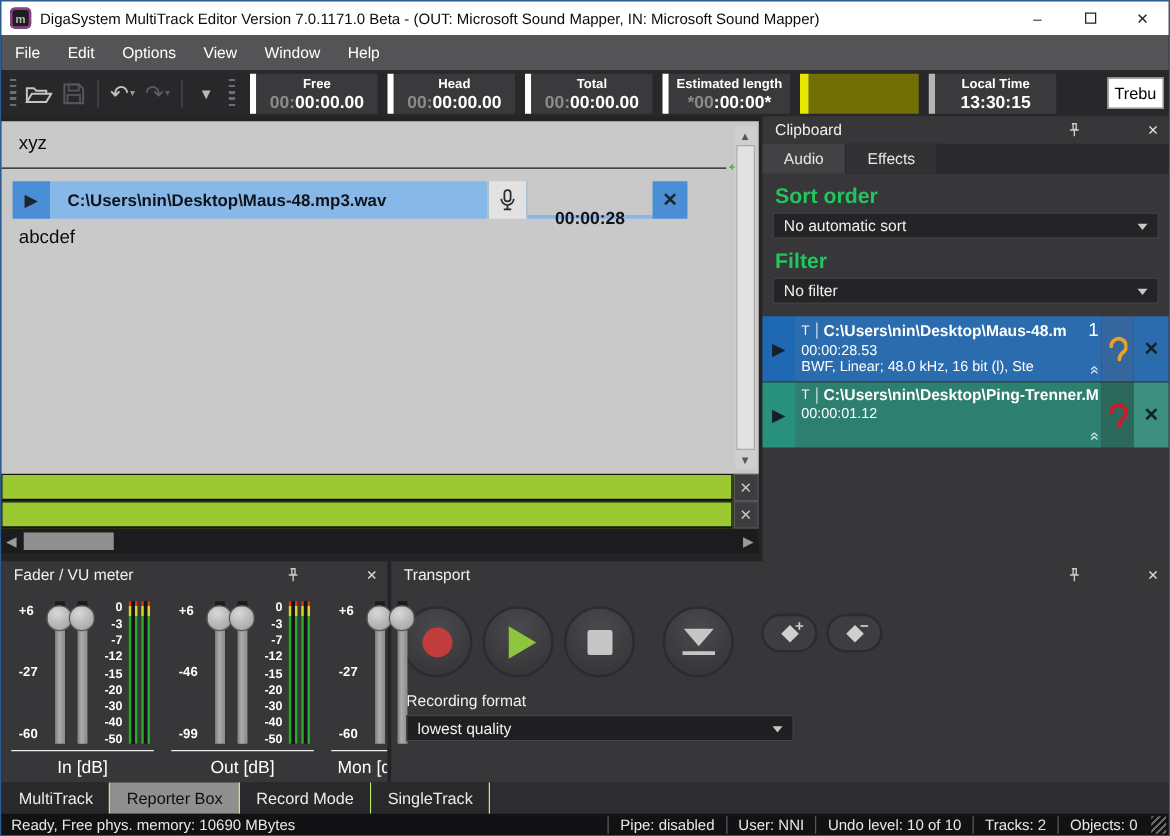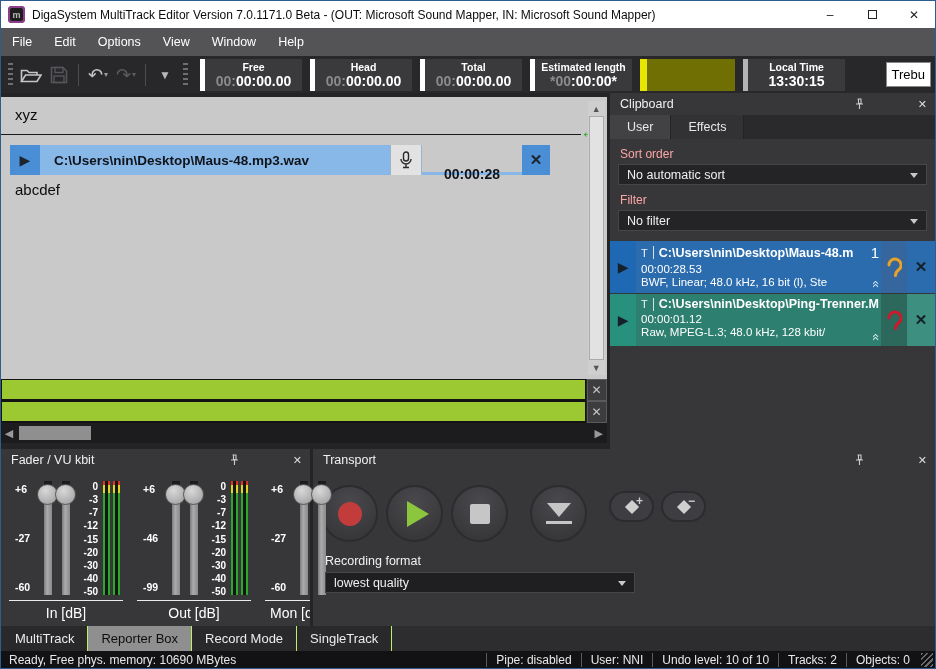--- a/index.html
+++ b/index.html
@@ -77,21 +77,21 @@
   .main-divider{width:4px;background:#242426;}
   
   .clipboard{flex:1;background:#37373a;display:flex;flex-direction:column;}
   .panel-head{height:22px;display:flex;align-items:center;padding:0 8px 0 10px;flex:0 0 auto;gap:44px;}
   .panel-title{font-size:12.5px;color:#f0f0f0;flex:1;}
   .pin-icon{margin-right:10px;display:flex;}
   .panel-x{color:#ddd;font-size:11px;}
   .clip-tabs{height:24px;background:#2a2a2c;display:flex;flex:0 0 auto;}
   .clip-tab{padding:0 17px;line-height:24px;font-size:12.5px;color:#e8e8e8;background:#323235;border-right:1px solid #242426;}
   .clip-tab.active{background:#424245;}
-  .clip-label{font-size:12px;color:#fca5a5;margin:8px 10px 3px;}
+  .clip-label{font-size:17px;color:#22c55e;margin:8px 10px 3px;font-weight:bold;}
   .dropdown{height:21px;margin:0 8px;background:#242427;border:1px solid #45454a;display:flex;
     align-items:center;padding:0 8px;font-size:12.5px;color:#f0f0f0;position:relative;flex:0 0 auto;}
   .dd-arrow{position:absolute;right:8px;top:8px;width:0;height:0;
     border:4px solid transparent;border-top:5px solid #c8c8c8;}
   .clip-items{margin-top:10px;}
   .clip-item{height:52px;display:flex;margin-bottom:1px;color:#fff;}
   .ci-play{width:26px;display:flex;align-items:center;justify-content:center;font-size:14px;color:#16202a;}
   .ci-main{flex:1;padding:3px 2px 0 5px;position:relative;overflow:hidden;}
   .ci-row1{display:flex;align-items:center;}
   .ci-t{font-size:11px;color:#eef2f6;}
@@ -315,21 +315,21 @@
       <div class="panel-head">
         <span class="panel-title">Clipboard</span>
         <span class="pin-icon">
           <svg width="9" height="12" viewBox="0 0 9 12">
               <path d="M2.5 1h4M3.5 1v4.5h2.5V1M1 6h7M4.5 6.5V11" stroke="#cccccc" stroke-width="1.1" fill="none"></path>
             </svg>
         </span>
         <span class="panel-x">✕</span>
       </div>
       <div class="clip-tabs">
-        <div class="clip-tab active">User</div>
+        <div class="clip-tab active">Audio</div>
         <div class="clip-tab">Effects</div>
       </div>
       <div class="clip-label">Sort order</div>
       <div class="dropdown">
         <span>No automatic sort</span>
         <span class="dd-arrow"></span>
       </div>
       <div class="clip-label">Filter</div>
       <div class="dropdown">
         <span>No filter</span>
@@ -366,41 +366,40 @@
           <div class="ci-play">
               <span>▶</span>
             </div>
           <div class="ci-main">
             <div class="ci-row1">
               <span class="ci-t">T</span>
               <span class="ci-vline"></span>
               <span class="ci-path">C:\Users\nin\Desktop\Ping-Trenner.M</span>
             </div>
             <div class="ci-dur">00:00:01.12</div>
-            <div class="ci-fmt">Raw, MPEG-L.3; 48.0 kHz, 128 kbit/</div>
             <span class="ci-chev">«</span>
           </div>
           <div class="ci-ear">
             <svg width="16" height="24" viewBox="0 0 16 24">
               <path d="M3 10 a6 6 0 1 1 10 4.5 q-3.5 2.5 -3.5 6" fill="none" stroke="#cc1a2a" stroke-width="3" stroke-linecap="round"></path>
             </svg>
           </div>
           <div class="ci-x">
               <span>✕</span>
             </div>
         </div>
       </div>
     </div>
   </div>
 
   <div class="bottom">
 
     <div class="fader-panel">
       <div class="panel-head">
-        <span class="panel-title">Fader / VU kbit</span>
+        <span class="panel-title">Fader / VU meter</span>
         <span class="pin-icon">
           <svg width="9" height="12" viewBox="0 0 9 12">
               <path d="M2.5 1h4M3.5 1v4.5h2.5V1M1 6h7M4.5 6.5V11" stroke="#cccccc" stroke-width="1.1" fill="none"></path>
             </svg>
         </span>
         <span class="panel-x">✕</span>
       </div>
       <div class="fgroups">
 
         <div class="fgroup">

